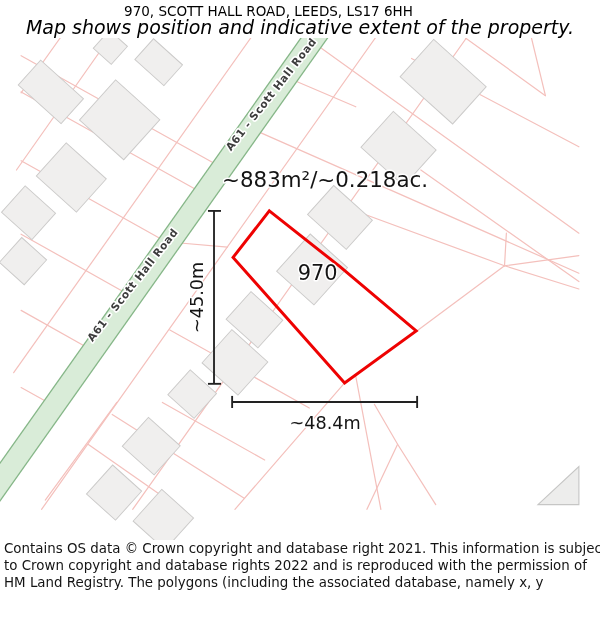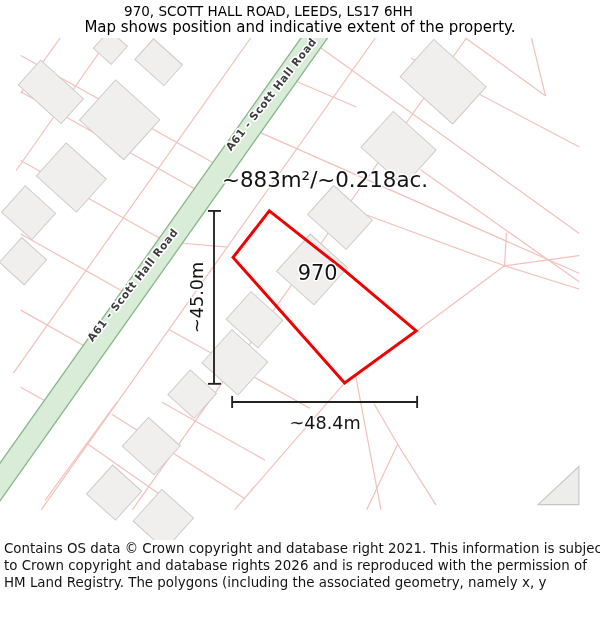--- a/index.html
+++ b/index.html
@@ -1,20 +1,20 @@
 <!DOCTYPE html>
 <html><head>
 <meta charset="utf-8">
 <style>
   html,body{margin:0;padding:0;background:#ffffff;}
   .page{position:relative;width:600px;height:625px;background:#ffffff;overflow:hidden;
         font-family:"DejaVu Sans","Liberation Sans",sans-serif;}
   .hdr{position:absolute;top:0;left:0;width:600px;height:38px;text-align:center;color:#000;}
   .hdr .t1{position:absolute;top:3px;left:0;width:537px;font-size:13.5px;line-height:16px;}
-  .hdr .t2{position:absolute;top:20px;left:0;width:600px;font-size:15px;line-height:15px;}
+  .hdr .t2{position:absolute;top:20px;left:0;width:600px;font-size:19px;line-height:15px;font-style:italic;}
   .mapwrap{position:absolute;top:38px;left:0;width:600px;height:502px;}
   .ftr{position:absolute;top:541px;left:0;width:592px;padding-left:4px;color:#141414;
        font-size:13.4px;line-height:16.8px;}
   .ftr div{white-space:nowrap;}
   svg text{font-family:"DejaVu Sans","Liberation Sans",sans-serif;}
   .pl{stroke:#f4c0bc;stroke-width:1.3;fill:none;stroke-linecap:round;}
   .bld{fill:#f0efee;stroke:#cbcac9;stroke-width:1;}
   .roadfill{stroke:#d9ecd8;stroke-width:23;fill:none;}
   .roadedge{stroke:#85b687;stroke-width:1.4;fill:none;}
   .roadlbl{font-size:11.5px;font-weight:bold;fill:#3d3d3d;letter-spacing:0.6px;
@@ -120,17 +120,17 @@
 
     <text class="maptext" x="327" y="198" text-anchor="middle" font-size="23">~883m²/~0.218ac.</text>
     <text class="maptext" x="319" y="298" text-anchor="middle" font-size="22.5">970</text>
     <text class="maptext" transform="translate(196,317) rotate(-90)" text-anchor="middle" font-size="19">~45.0m</text>
     <text class="maptext" x="327" y="459" text-anchor="middle" font-size="19">~48.4m</text>
   </svg>
   </div>
 
   <div class="ftr">
     <div>Contains OS data © Crown copyright and database right 2021. This information is subject</div>
-    <div>to Crown copyright and database rights 2026 and is reproduced with the permission of</div>
-    <div>HM Land Registry. The polygons (including the associated geometry, namely x, y</div>
+    <div>to Crown copyright and database rights 2022 and is reproduced with the permission of</div>
+    <div>HM Land Registry. The polygons (including the associated database, namely x, y</div>
   </div>
 
 </div>
 
 </body></html>

